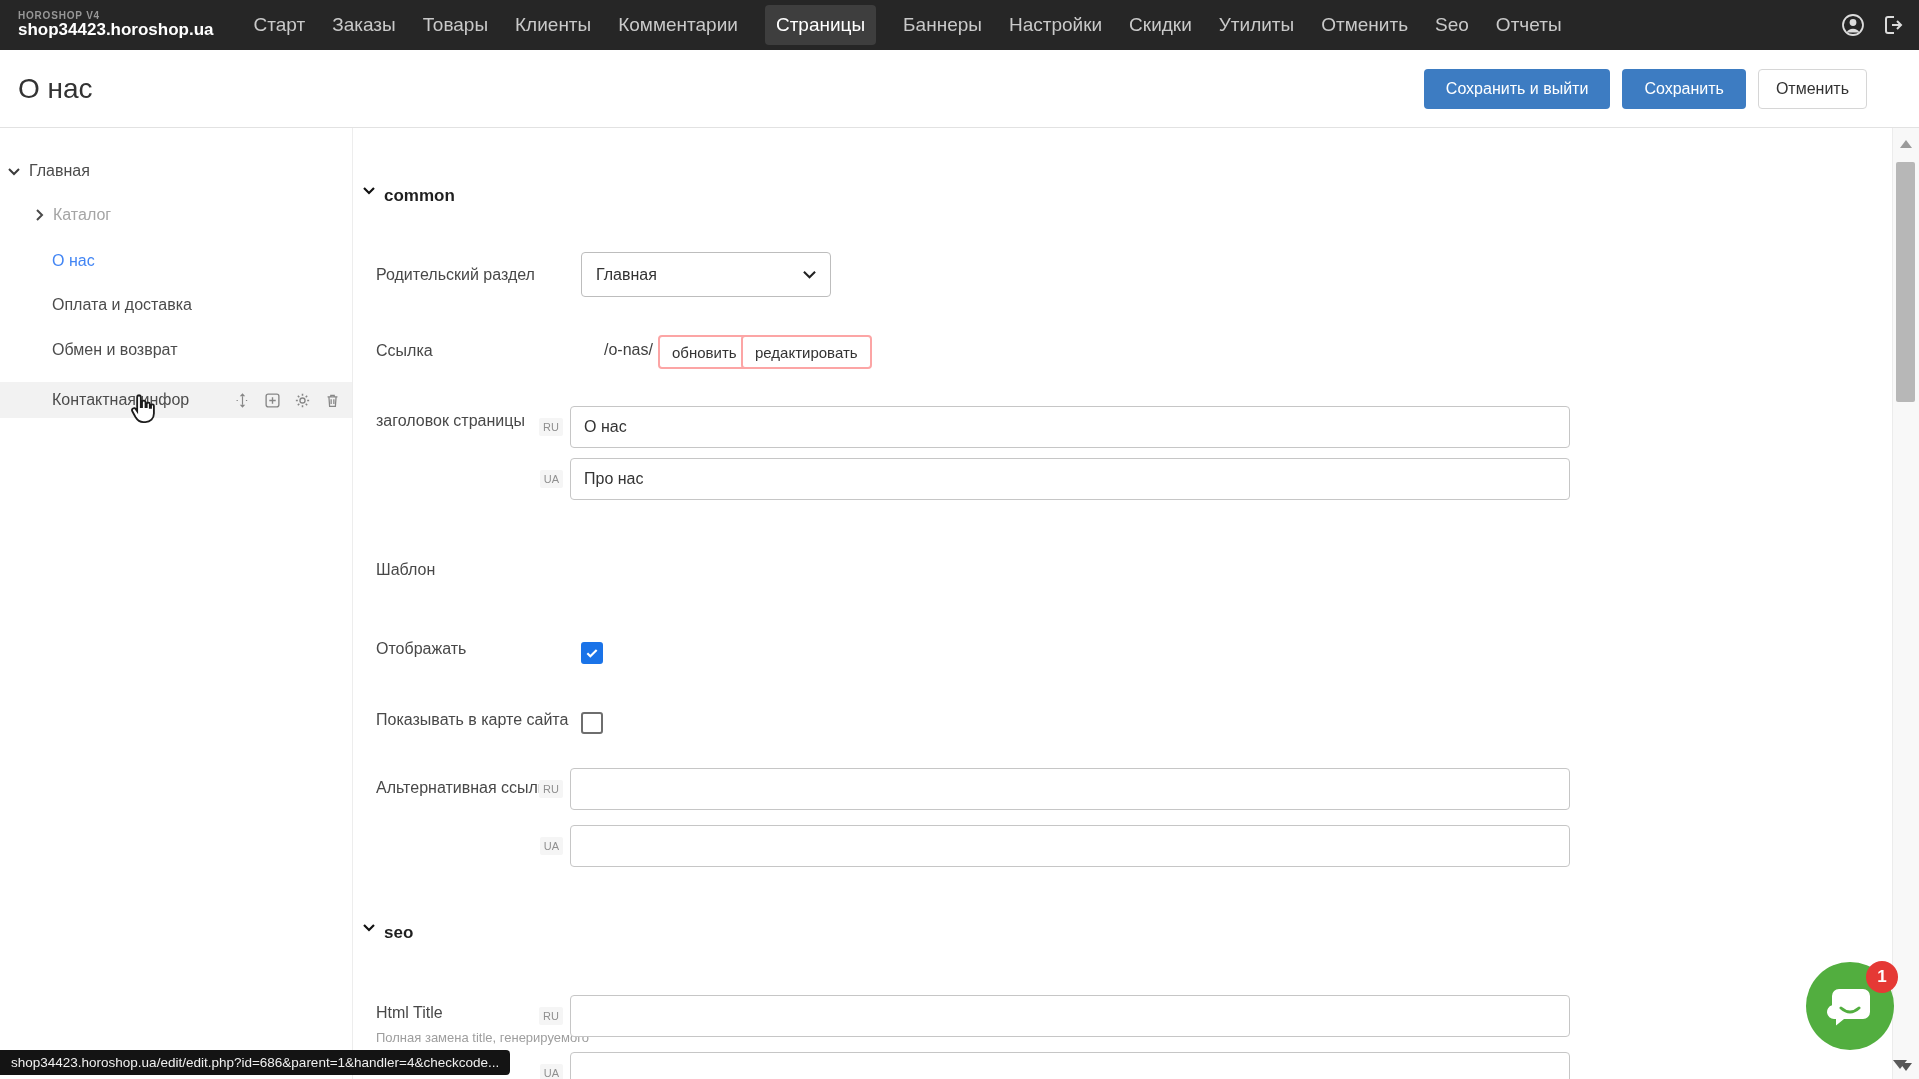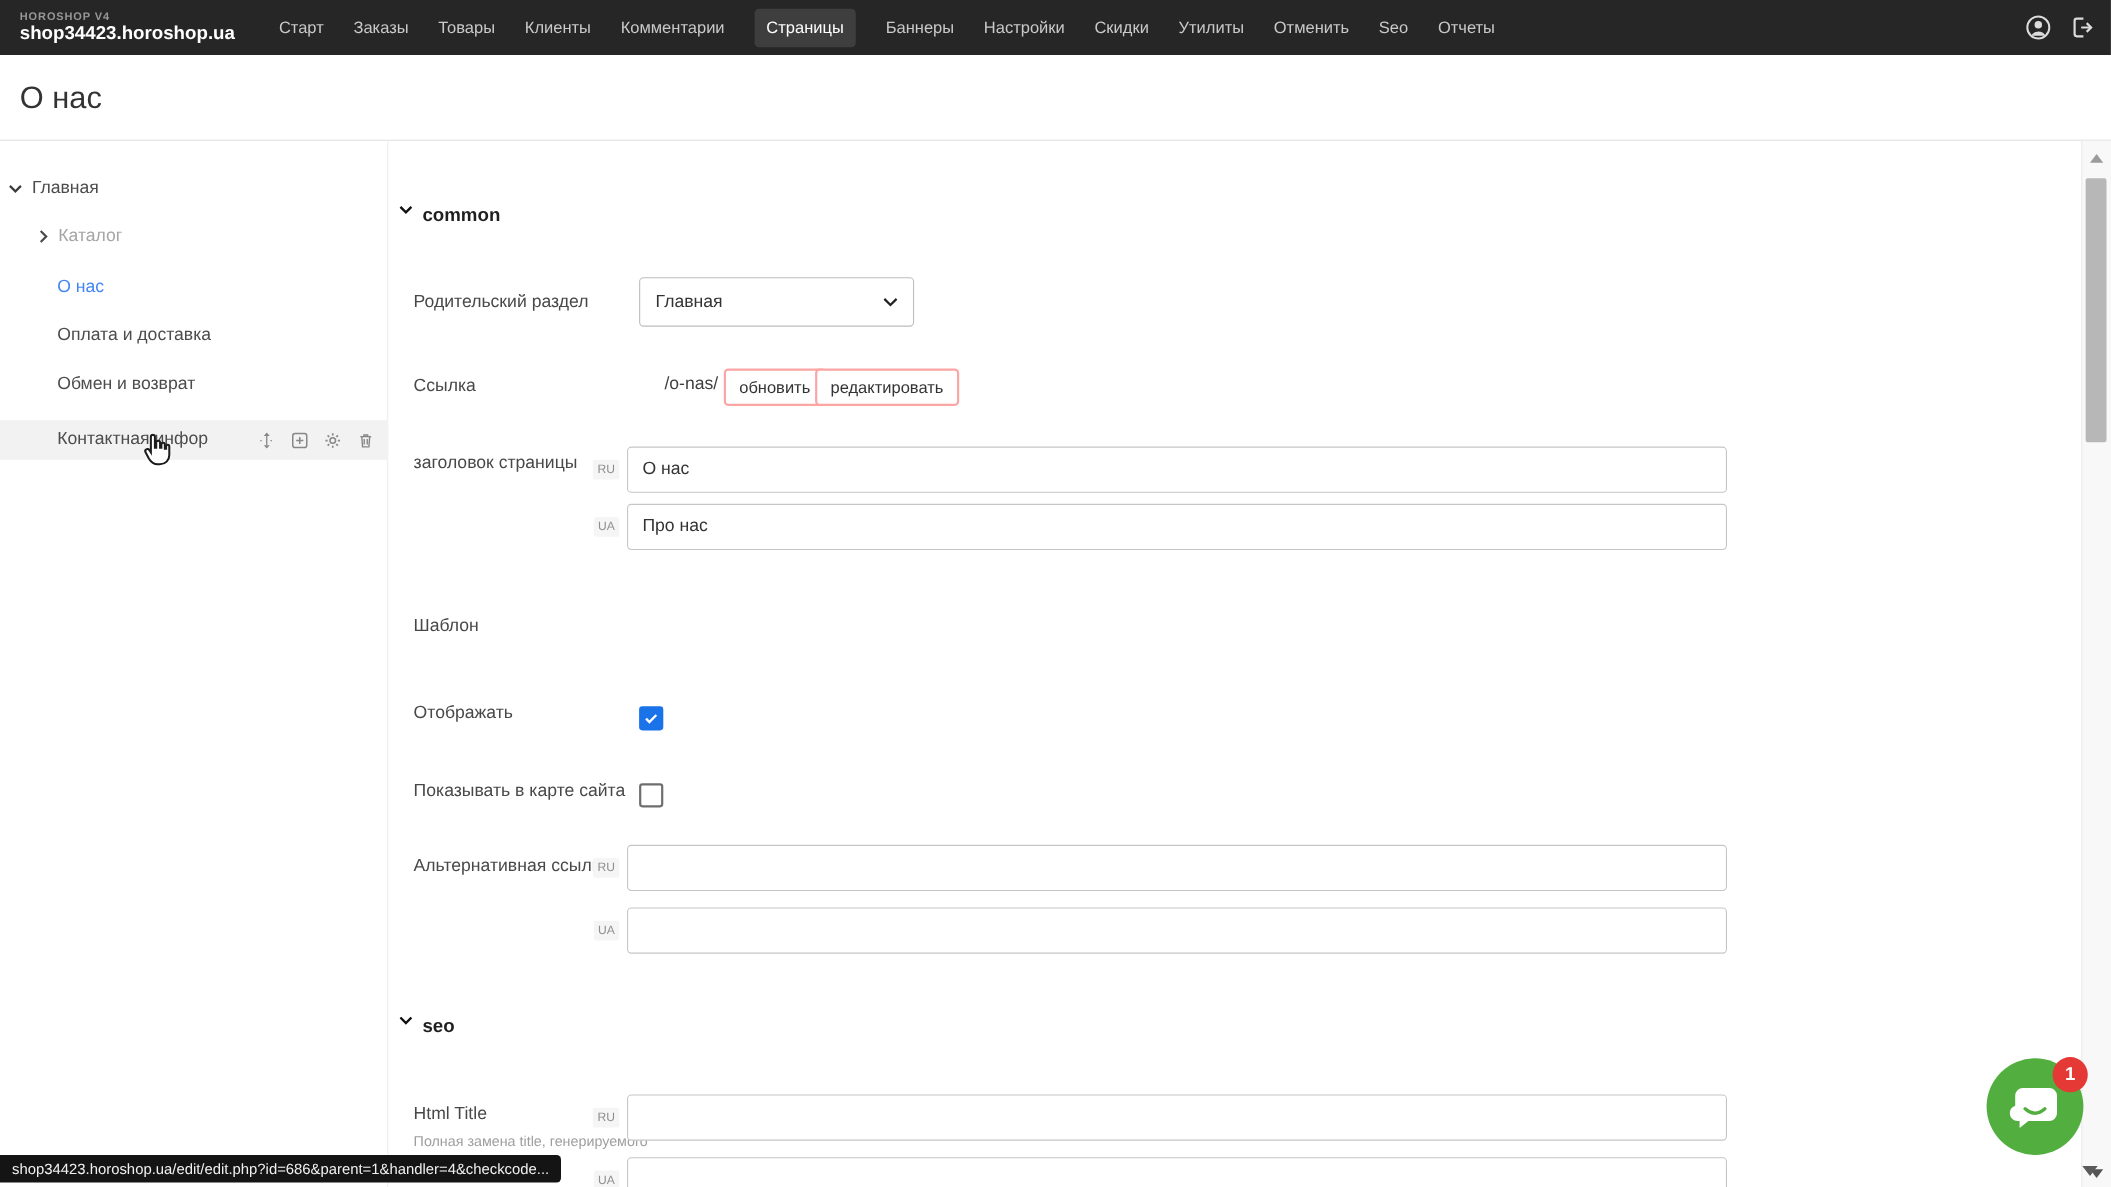--- a/index.html
+++ b/index.html
@@ -8,21 +8,21 @@
     font-family: "Liberation Sans", "DejaVu Sans", sans-serif;
     background:#fff; position:relative; overflow:hidden;
   }
   
   .topnav { position:absolute; top:0; left:0; right:0; height:50px; background:#262626;
             display:flex; align-items:center; z-index:30; }
   .brand-block { margin-left:18px; line-height:1.1; cursor:pointer; }
   .brand-small { font-size:10px; color:#979797; font-weight:bold; letter-spacing:.8px; }
   .brand { font-size:17px; color:#fff; font-weight:bold; }
   .nav-items { display:flex; align-items:center; gap:27px; margin-left:40px;
-               font-size:15px; color:#c9c9c9; white-space:nowrap;justify-content:center; }
+               font-size:19px; color:#c9c9c9; white-space:nowrap;justify-content:center; }
   .nav-item { cursor:pointer; }
   .nav-item.active { background:#3e3e3e; color:#fff; padding:9px 11px; border-radius:4px; }
   .nav-right { margin-left:auto; margin-right:14px; display:flex; gap:16px; align-items:center; }
   .nav-icon { width:24px; height:24px; cursor:pointer; display:block; }
   
   .header { position:absolute; top:50px; left:0; right:0; height:78px; background:#fff;
             border-bottom:1px solid #e2e2e2; z-index:20; }
   .page-title { position:absolute; left:18px; top:50%; transform:translateY(-50%);
                 font-size:28px; color:#333; }
   .hdr-buttons { position:absolute; right:52px; top:19px; display:flex; gap:12px; }
@@ -132,20 +132,25 @@
     <svg class="nav-icon" viewBox="0 0 24 24">
       <path d="M13 4H7a2 2 0 0 0-2 2v12a2 2 0 0 0 2 2h6" fill="none" stroke="#dcdcdc" stroke-width="2"></path>
       <path d="M16 8l4 4-4 4" fill="none" stroke="#dcdcdc" stroke-width="2"></path>
       <path d="M20 12h-9" stroke="#dcdcdc" stroke-width="2"></path>
     </svg>
   </div>
 </div>
 
 <div class="header">
   <div class="page-title">О нас</div>
+  <div class="hdr-buttons">
+    <button class="btn btn-primary">Сохранить и выйти</button>
+    <button class="btn btn-primary">Сохранить</button>
+    <button class="btn btn-secondary">Отменить</button>
+  </div>
 </div>
 
 <div class="sidebar">
   <div class="tree-hover-row"></div>
 
   <div class="tree-item root" style="top:31px">
     <svg width="12" height="9" viewBox="0 0 12 8">
       <path d="M1 1.5l5 5 5-5" stroke="#3c3c3c" stroke-width="2" fill="none"></path>
     </svg>
     <span>Главная</span>

